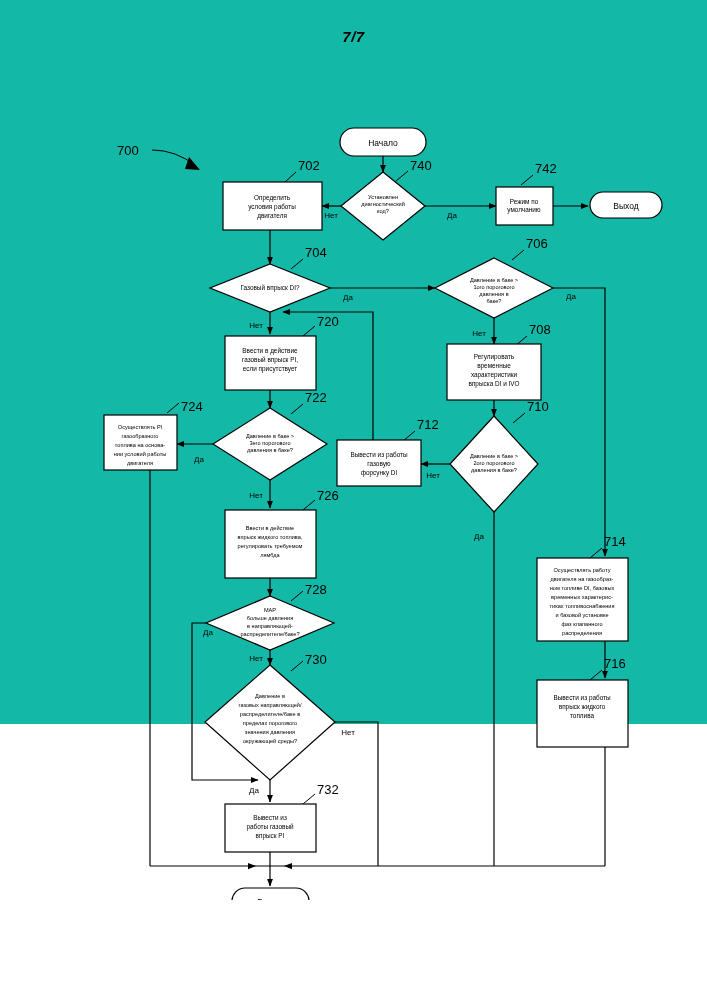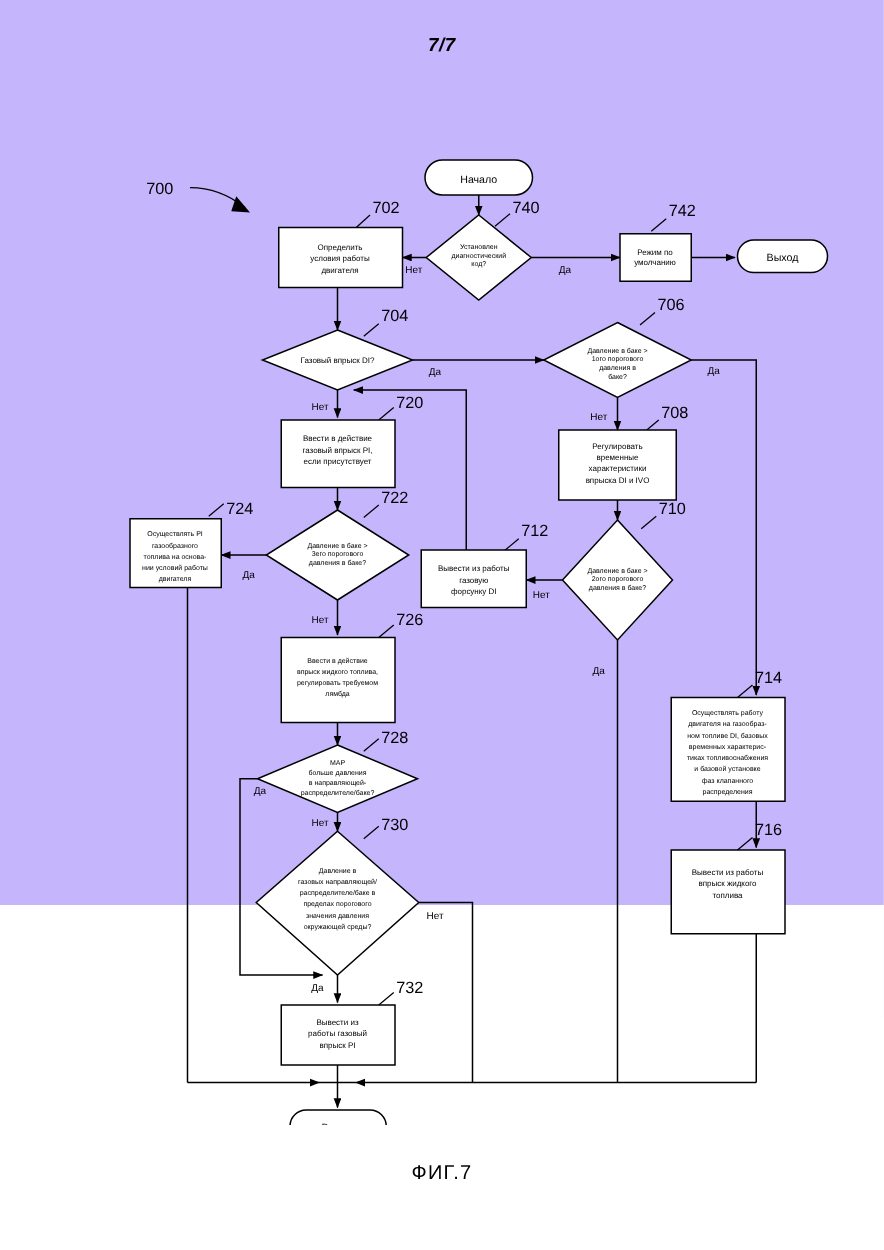--- a/index.html
+++ b/index.html
@@ -1,18 +1,18 @@
 <!DOCTYPE html>
 <html><head>
 <meta charset="utf-8">
 <style>
   html,body{margin:0;padding:0;background:#ffffff;}
   body{width:707px;height:1000px;overflow:hidden;
        font-family:"Liberation Sans","DejaVu Sans",sans-serif;color:#000;}
-  #sheet{position:relative;width:707px;height:724px;background:#c4b5fd;}
+  #sheet{position:relative;width:707px;height:724px;background:#14b8a6;}
   svg{display:block;}
   .pagehdr{position:absolute;top:28px;left:0;width:707px;text-align:center;
            font-size:15px;font-style:italic;font-weight:bold;letter-spacing:.5px;}
   .figcap{position:absolute;top:930px;left:0;width:707px;text-align:center;
           font-size:16px;letter-spacing:1px;}
   text{font-family:"Liberation Sans","DejaVu Sans",sans-serif;}
   .nodetxt{font-size:5.6px;text-anchor:middle;}
   .nodetxt.b{font-size:6.4px;}
   .termtxt{font-size:8.5px;text-anchor:middle;}
   .reftxt{font-size:13px;}
@@ -291,14 +291,13 @@
       <text class="edgetxt" x="256" y="498" text-anchor="middle">Нет</text>
       <text class="edgetxt" x="208" y="635" text-anchor="middle">Да</text>
       <text class="edgetxt" x="256" y="661" text-anchor="middle">Нет</text>
       <text class="edgetxt" x="348" y="735" text-anchor="middle">Нет</text>
       <text class="edgetxt" x="254" y="793" text-anchor="middle">Да</text>
     </g>
 
     <text class="reftxt" x="117" y="155">700</text>
   </svg>
 
-  <div class="figcap">ФИГ.7</div>
 </div>
 
 </body></html>

